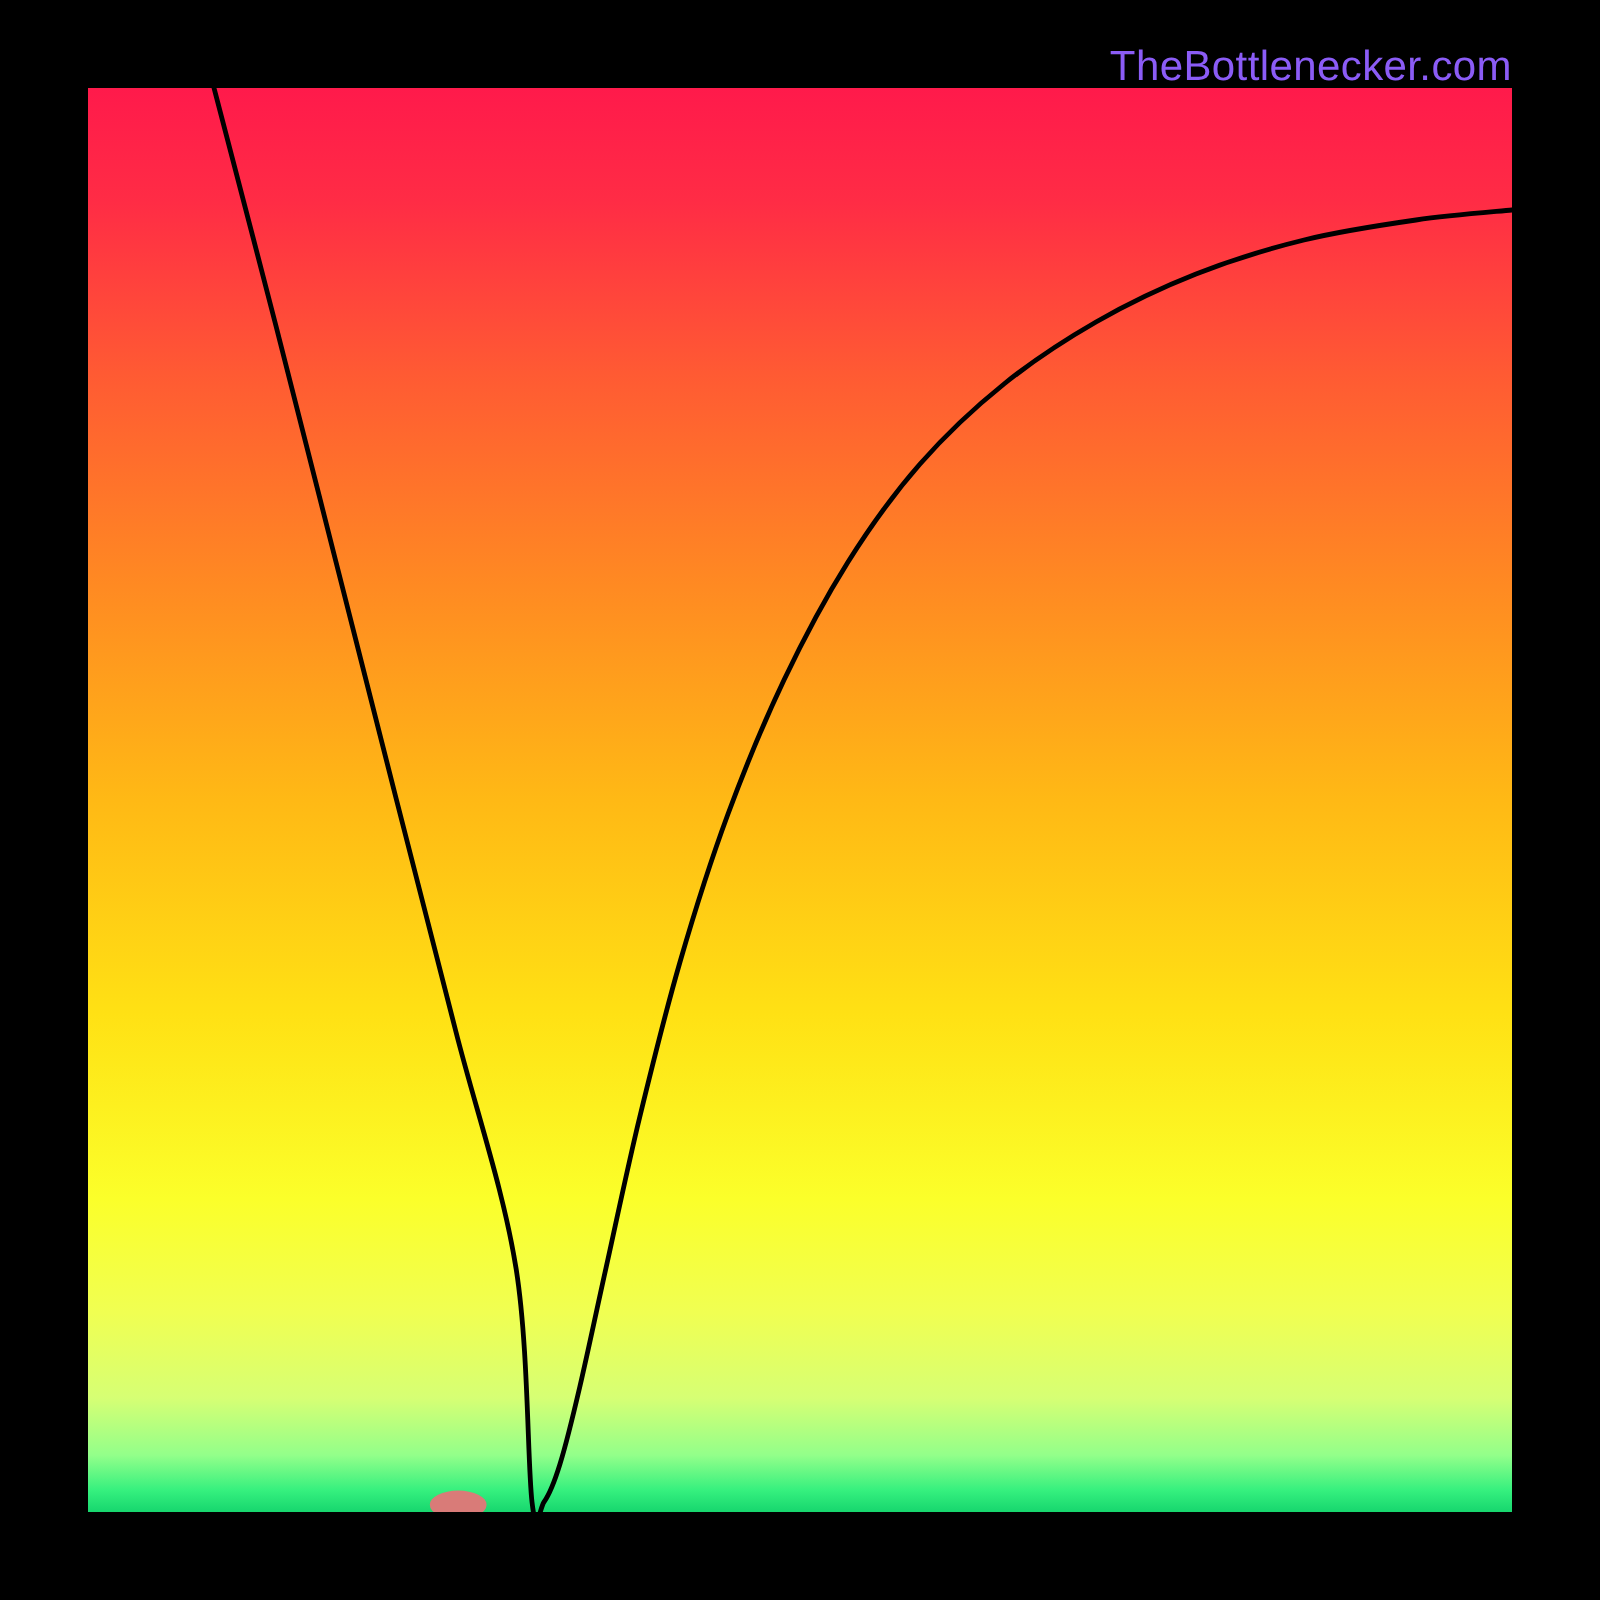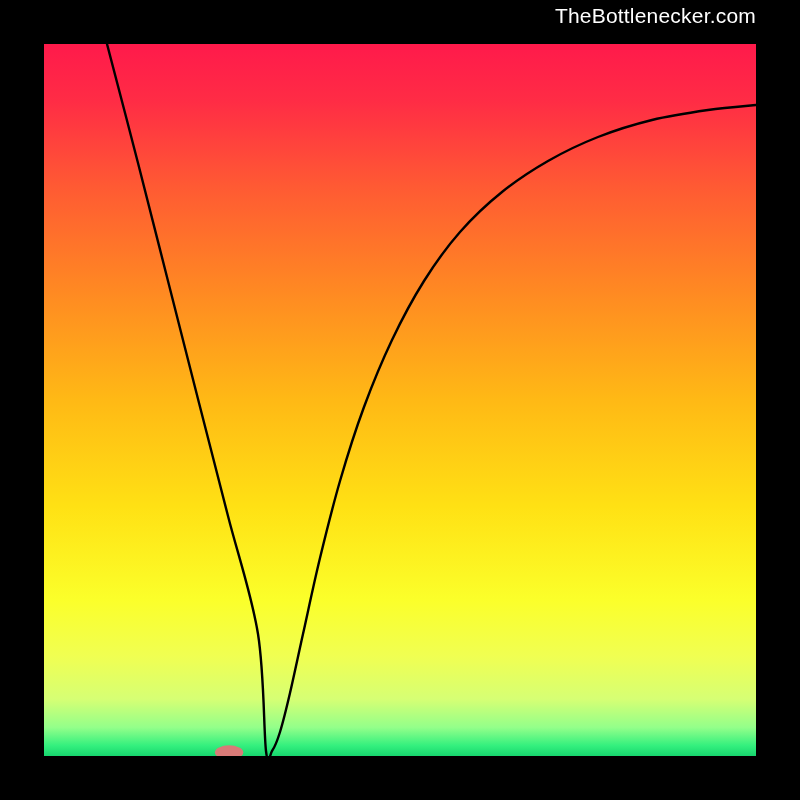--- a/index.html
+++ b/index.html
@@ -20,23 +20,23 @@
   .plot {
     position: absolute;
     left: 44px;
     top: 44px;
     width: 712px;
     height: 712px;
     overflow: hidden;
   }
   .watermark {
     position: absolute;
-    top: 4px;
+    top: 22px;
     right: 44px;
-    color: #ffffff;
+    color: #8b5cf6;
     font-size: 21px;
     font-weight: 500;
     letter-spacing: 0.2px;
     user-select: none;
   }
   svg { display: block; }
 </style>
 </head>
 <body>
 

